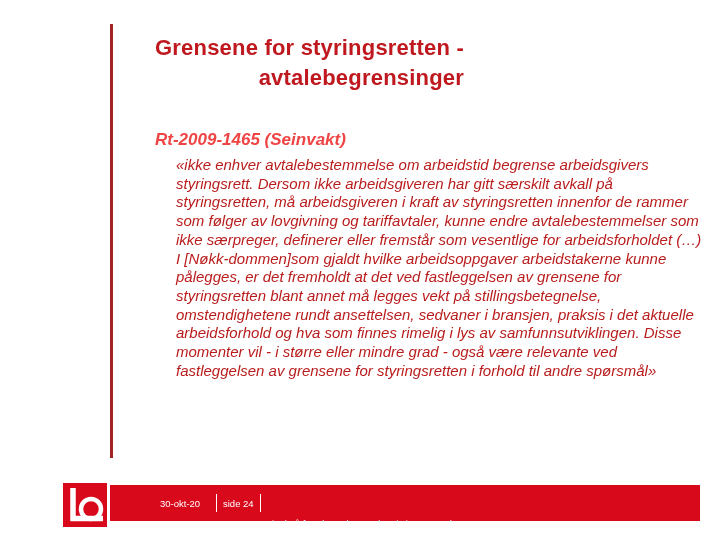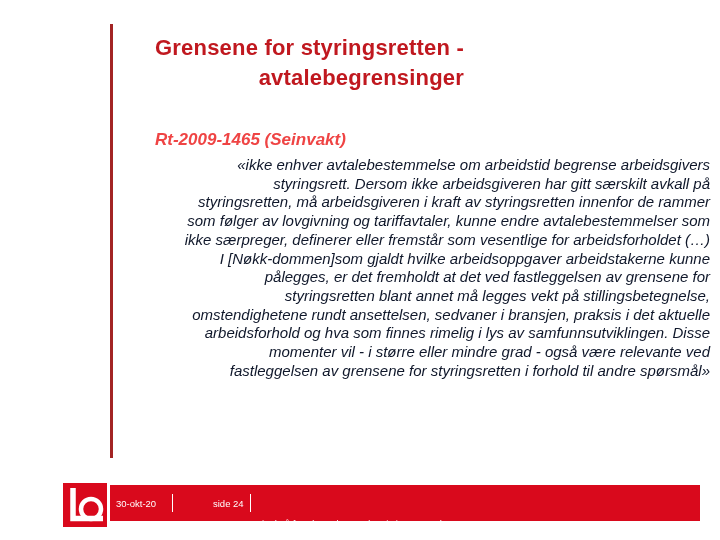--- a/index.html
+++ b/index.html
@@ -36,28 +36,27 @@
     position: absolute;
     left: 155px;
     top: 130px;
     font-size: 17px;
     font-weight: bold;
     font-style: italic;
     color: #ef4444;
   }
   .quote {
     position: absolute;
-    left: 184px;
+    left: 176px;
     top: 156px;
     width: 526px;
     font-size: 15px;
     font-style: italic;
     line-height: 18.7px;
-    color: #0f172a;
-    text-align: right;
+    color: #b91c1c;
   }
   .footer-logo {
     position: absolute;
     left: 63px;
     top: 483px;
     width: 44px;
     height: 44px;
     display: block;
   }
   .footer-bar {
@@ -66,29 +65,29 @@
     top: 485px;
     width: 590px;
     height: 36px;
     background: #d9091c;
     display: flex;
     align-items: center;
     color: #ffffff;
     font-size: 9.5px;
     padding-left: 6px;
   }
-  .footer-date { width: 50px; }
+  .footer-date { width: 50px; margin-left: 44px; }
   .footer-divider {
     width: 1px;
     height: 18px;
     background: #ffffff;
     margin: 0 6px;
     flex: 0 0 auto;
   }
-  .footer-page { flex: 0 0 auto; margin-left: 34px; }
+  .footer-page { flex: 0 0 auto; }
   .footer-note { flex: 0 0 auto; white-space: nowrap; margin-top: 41px; }
 </style>
 </head>
 <body>
 
 <div class="accent-line"></div>
 
 <h1 class="slide-title">Grensene for styringsretten -
 avtalebegrensinger</h1>
 

